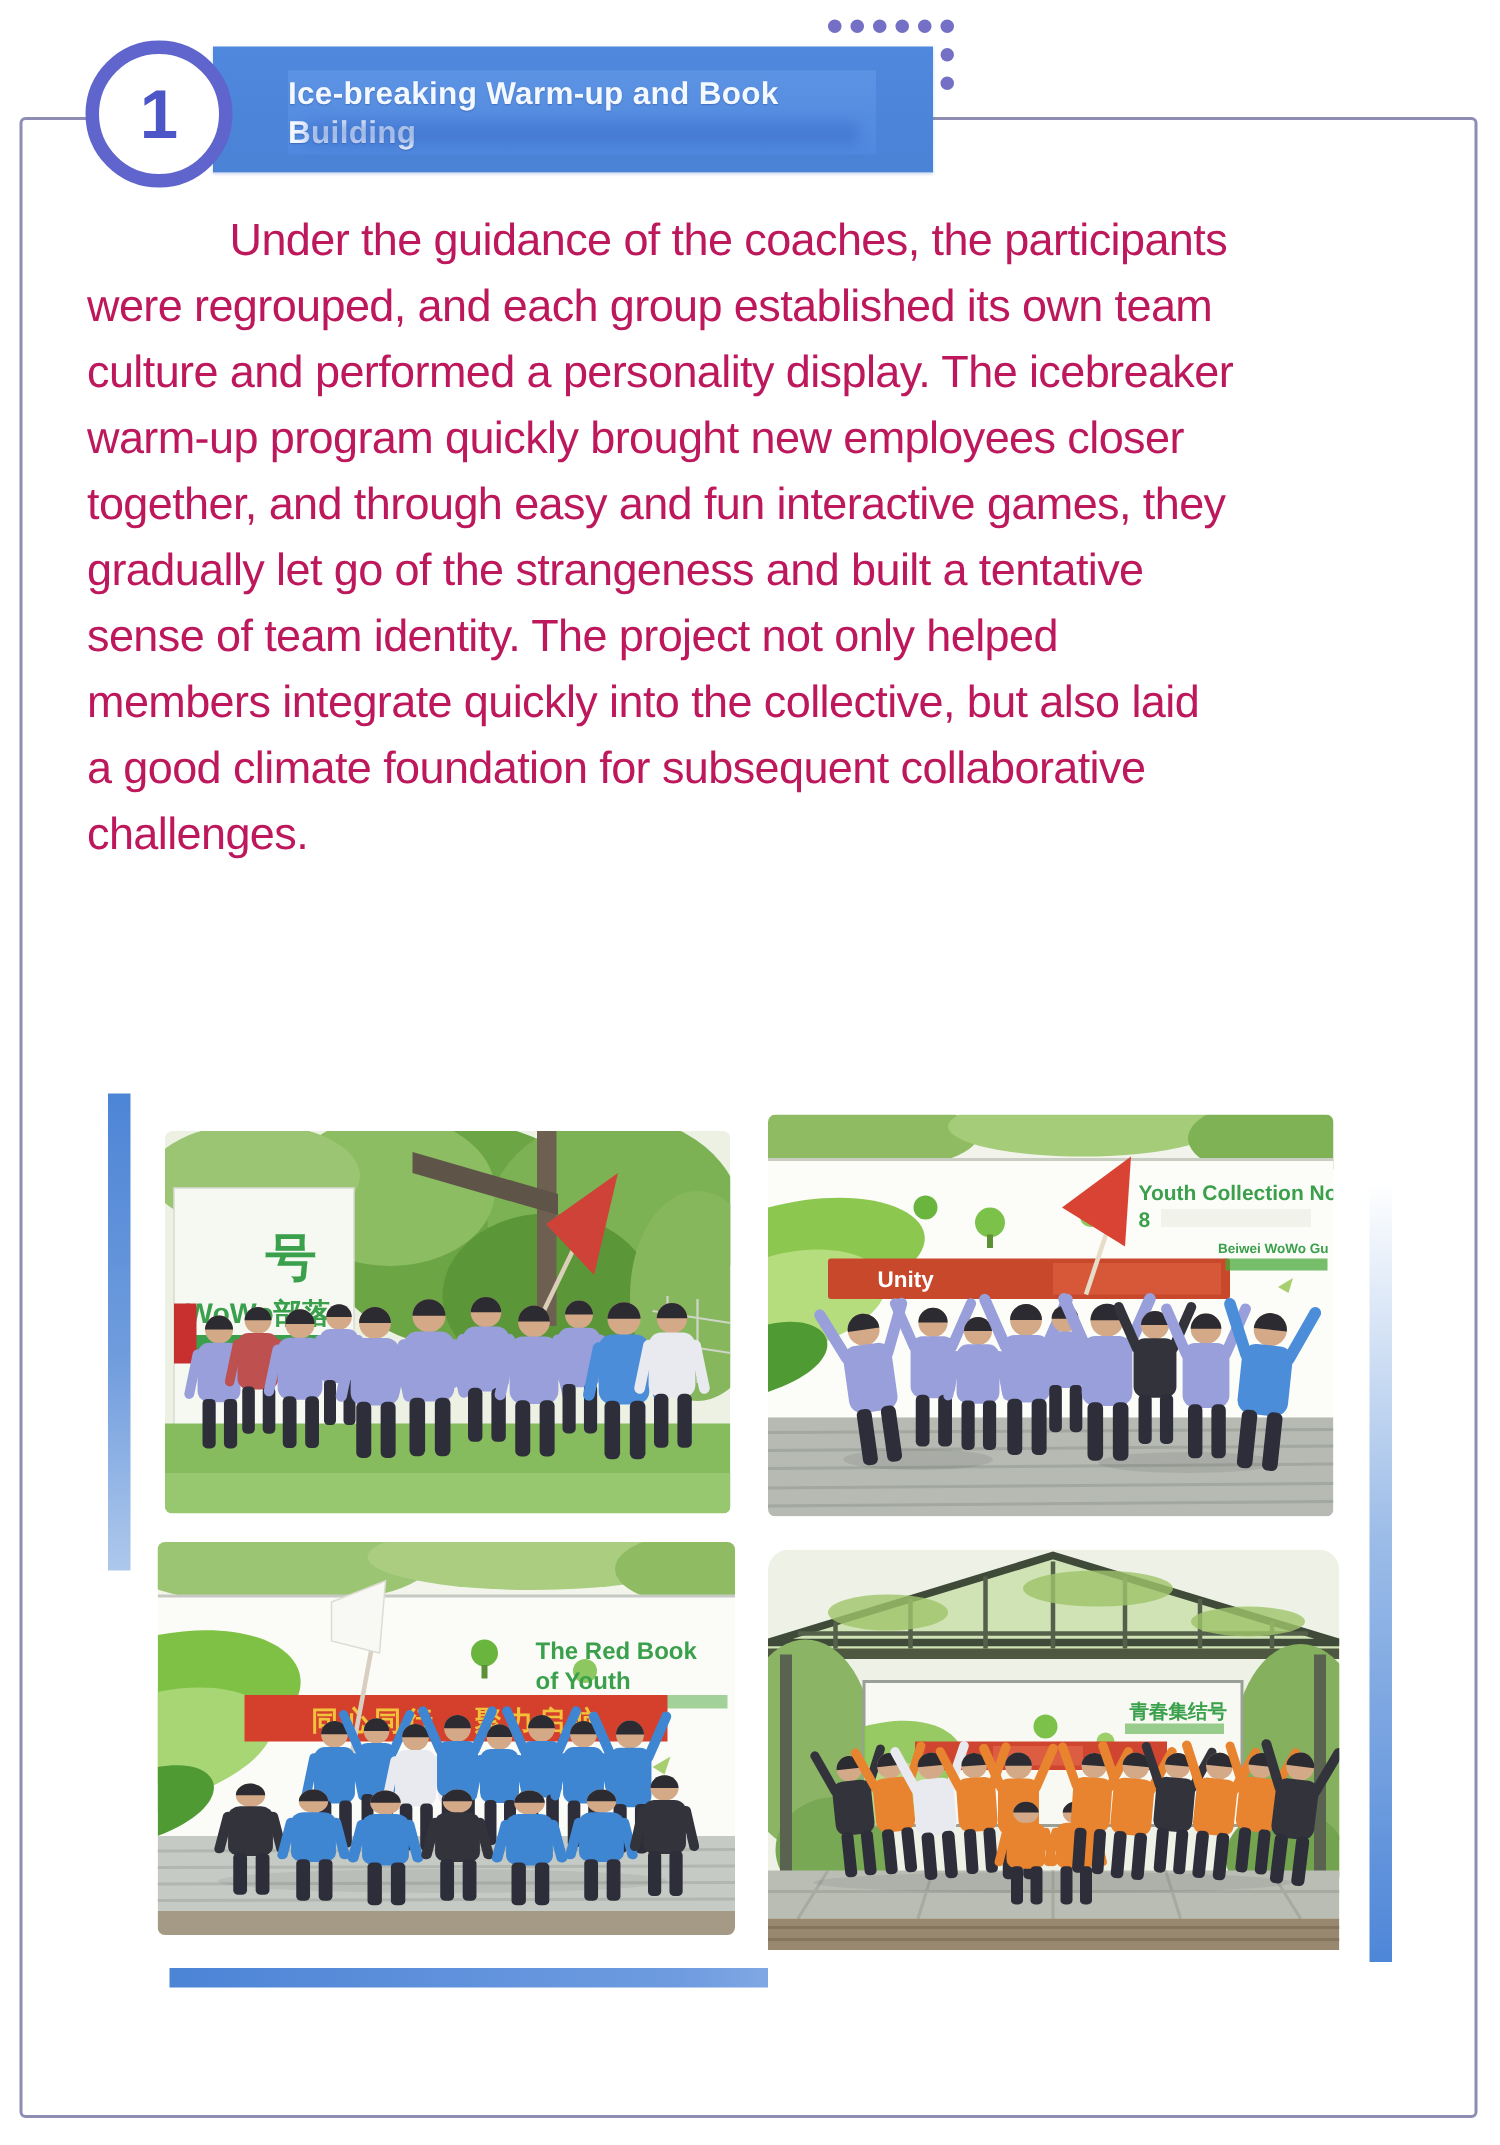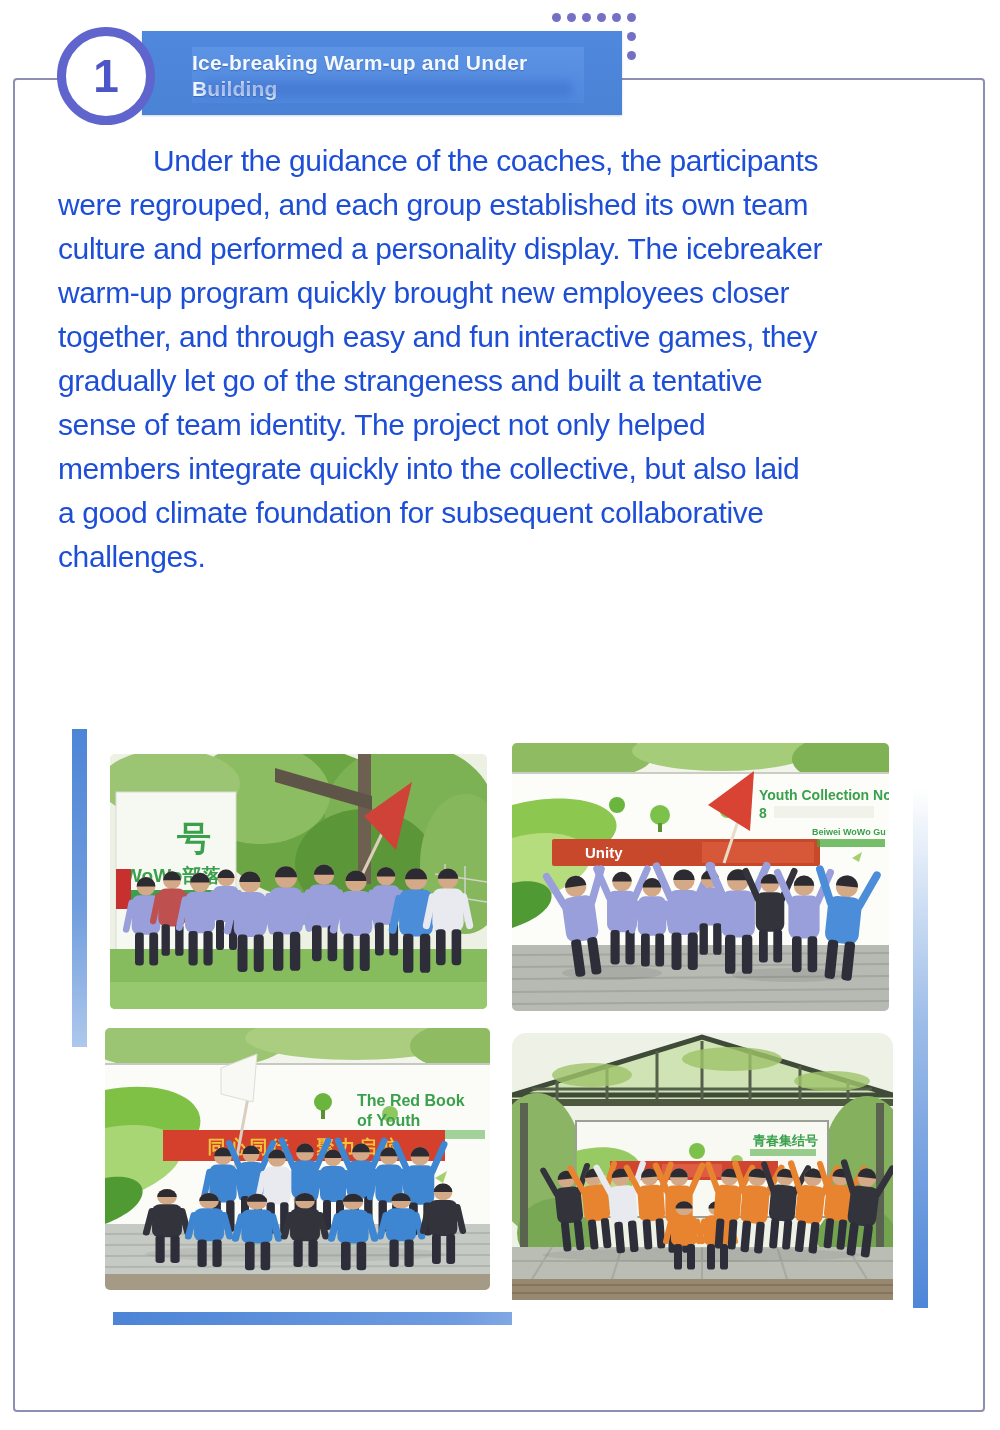--- a/index.html
+++ b/index.html
@@ -24,21 +24,21 @@
 
   .badge-circle{position:absolute;left:57px;top:27px;width:80px;height:80px;
       background:#fff;border:9px solid #6065cd;border-radius:50%;z-index:3;
       display:flex;align-items:center;justify-content:center;}
   .badge-number{color:#4d56c6;font-size:46px;font-weight:bold;line-height:1;}
 
   .dot{position:absolute;width:9px;height:9px;border-radius:50%;background:#7370c5;z-index:4;}
 
   
   .body-text{position:absolute;left:58px;top:139px;width:866px;
-      font-size:30px;line-height:44px;color:#1d4ed8;letter-spacing:-0.4px;
+      font-size:30px;line-height:44px;color:#be185d;letter-spacing:-0.4px;
       white-space:pre-line;text-indent:95px;z-index:2;}
 
   
   .bar-left{position:absolute;left:72px;top:729px;width:15px;height:318px;
       background:linear-gradient(180deg,#4d85d6 0%,#6f9cdd 55%,#aec8ec 100%);z-index:1;}
   .bar-right{position:absolute;left:913px;top:788px;width:15px;height:520px;
       background:linear-gradient(180deg,rgba(255,255,255,0) 0%,#9dbde8 45%,#4e86d8 100%);z-index:1;}
   .bar-bottom{position:absolute;left:113px;top:1312px;width:762px;height:13px;
       background:linear-gradient(90deg,#4c84d6 0%,#6f9ce0 45%,#b9d0ef 78%,rgba(255,255,255,0) 100%);z-index:1;}
 
@@ -80,21 +80,21 @@
       <rect x="-10" y="6" width="8" height="30" rx="3" fill="#2e2e3a"></rect>
       <rect x="3" y="6" width="8" height="30" rx="3" fill="#2e2e3a"></rect>
     </g>
   </defs>
 </svg>
 
 <div class="page-frame"></div>
 
 <div class="banner">
   <div class="banner-inner">
-    <span class="banner-title">Ice-breaking Warm-up and Under Building</span>
+    <span class="banner-title">Ice-breaking Warm-up and Book Building</span>
     <div class="banner-blur"></div>
   </div>
 </div>
 <div class="badge-circle">
   <span class="badge-number">1</span>
 </div>
 
 <div>
   <div class="dot" style="left:552px;top:13px"></div>
   <div class="dot" style="left:567px;top:13px"></div>

